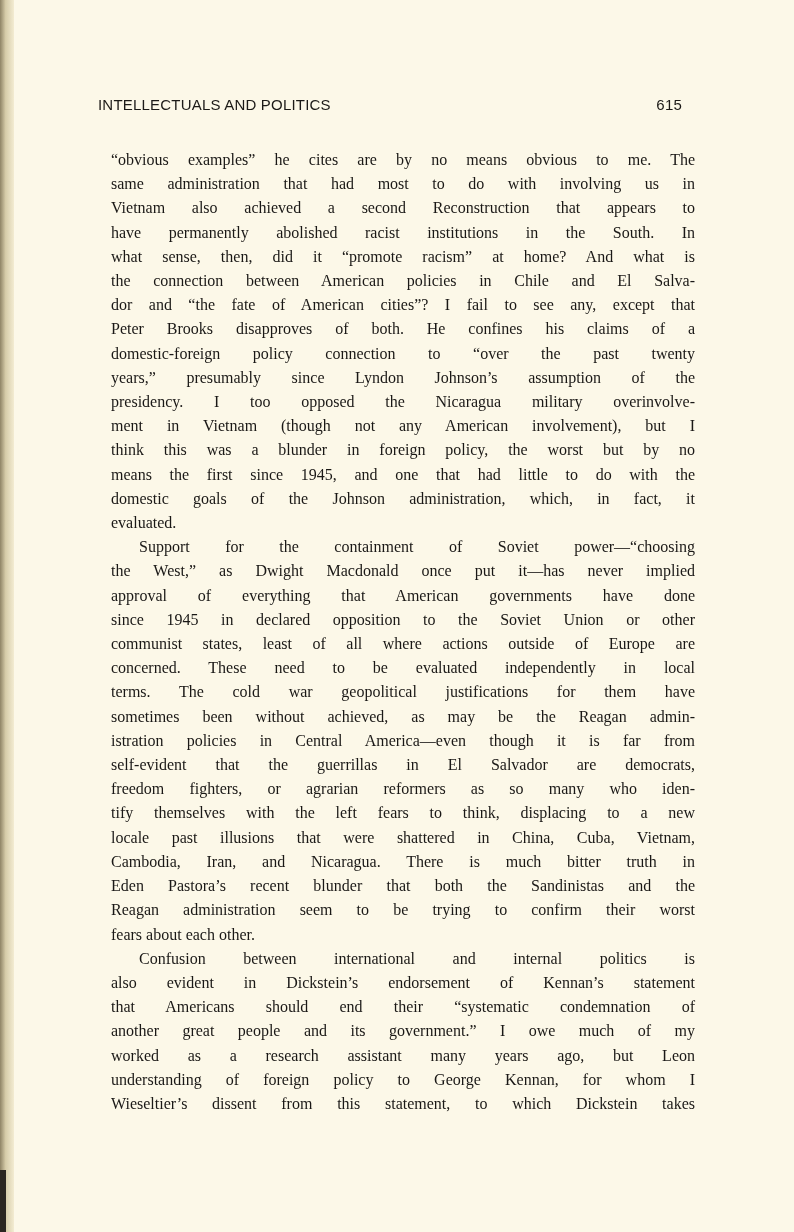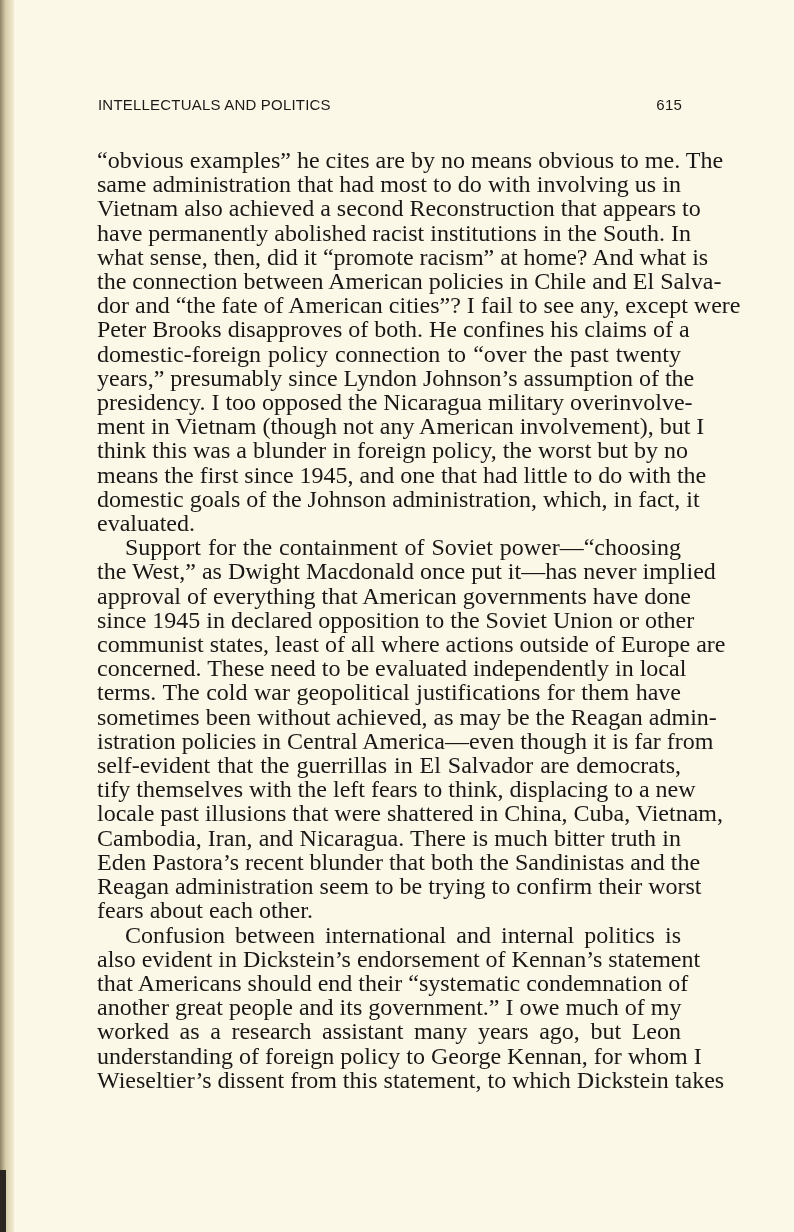--- a/index.html
+++ b/index.html
@@ -20,23 +20,23 @@
     position: absolute; left: 0; top: 0; width: 794px; height: 1232px;
     background: #fcf8e8;
   }
   .header {
     position: absolute; left: 98px; top: 96px; width: 584px;
     font-family: "Liberation Sans", sans-serif;
     font-size: 15px; color: #1c1a17; letter-spacing: 0.2px;
     display: flex; justify-content: space-between;
   }
   .body-text {
-    position: absolute; left: 97px; top: 148px; width: 584px;
+    position: absolute; left: 111px; top: 148px; width: 584px;
     font-family: "Liberation Serif", serif;
-    font-size: 24px; line-height: 24.2px; color: #1a1816;
+    font-size: 16px; line-height: 24.2px; color: #1a1816;
   }
   .line {
     display: block; white-space: nowrap;
     text-align: justify; text-align-last: justify;
   }
   .line.last { text-align-last: left; }
   .indent { padding-left: 28px; }
 </style>
 </head>
 <body>
@@ -50,40 +50,41 @@
     <span>615</span>
   </div>
 
   <div class="body-text">
     <span class="line">“obvious examples” he cites are by no means obvious to me. The</span>
     <span class="line">same administration that had most to do with involving us in</span>
     <span class="line">Vietnam also achieved a second Reconstruction that appears to</span>
     <span class="line">have permanently abolished racist institutions in the South. In</span>
     <span class="line">what sense, then, did it “promote racism” at home? And what is</span>
     <span class="line">the connection between American policies in Chile and El Salva-</span>
-    <span class="line">dor and “the fate of American cities”? I fail to see any, except were</span>
+    <span class="line">dor and “the fate of American cities”? I fail to see any, except that</span>
     <span class="line">Peter Brooks disapproves of both. He confines his claims of a</span>
     <span class="line">domestic-foreign policy connection to “over the past twenty</span>
     <span class="line">years,” presumably since Lyndon Johnson’s assumption of the</span>
     <span class="line">presidency. I too opposed the Nicaragua military overinvolve-</span>
     <span class="line">ment in Vietnam (though not any American involvement), but I</span>
     <span class="line">think this was a blunder in foreign policy, the worst but by no</span>
     <span class="line">means the first since 1945, and one that had little to do with the</span>
     <span class="line">domestic goals of the Johnson administration, which, in fact, it</span>
     <span class="line last">evaluated.</span>
     <span class="line indent">Support for the containment of Soviet power—“choosing</span>
     <span class="line">the West,” as Dwight Macdonald once put it—has never implied</span>
     <span class="line">approval of everything that American governments have done</span>
     <span class="line">since 1945 in declared opposition to the Soviet Union or other</span>
     <span class="line">communist states, least of all where actions outside of Europe are</span>
     <span class="line">concerned. These need to be evaluated independently in local</span>
     <span class="line">terms. The cold war geopolitical justifications for them have</span>
     <span class="line">sometimes been without achieved, as may be the Reagan admin-</span>
     <span class="line">istration policies in Central America—even though it is far from</span>
     <span class="line">self-evident that the guerrillas in El Salvador are democrats,</span>
+    <span class="line">freedom fighters, or agrarian reformers as so many who iden-</span>
     <span class="line">tify themselves with the left fears to think, displacing to a new</span>
     <span class="line">locale past illusions that were shattered in China, Cuba, Vietnam,</span>
     <span class="line">Cambodia, Iran, and Nicaragua. There is much bitter truth in</span>
     <span class="line">Eden Pastora’s recent blunder that both the Sandinistas and the</span>
     <span class="line">Reagan administration seem to be trying to confirm their worst</span>
     <span class="line last">fears about each other.</span>
     <span class="line indent">Confusion between international and internal politics is</span>
     <span class="line">also evident in Dickstein’s endorsement of Kennan’s statement</span>
     <span class="line">that Americans should end their “systematic condemnation of</span>
     <span class="line">another great people and its government.” I owe much of my</span>

